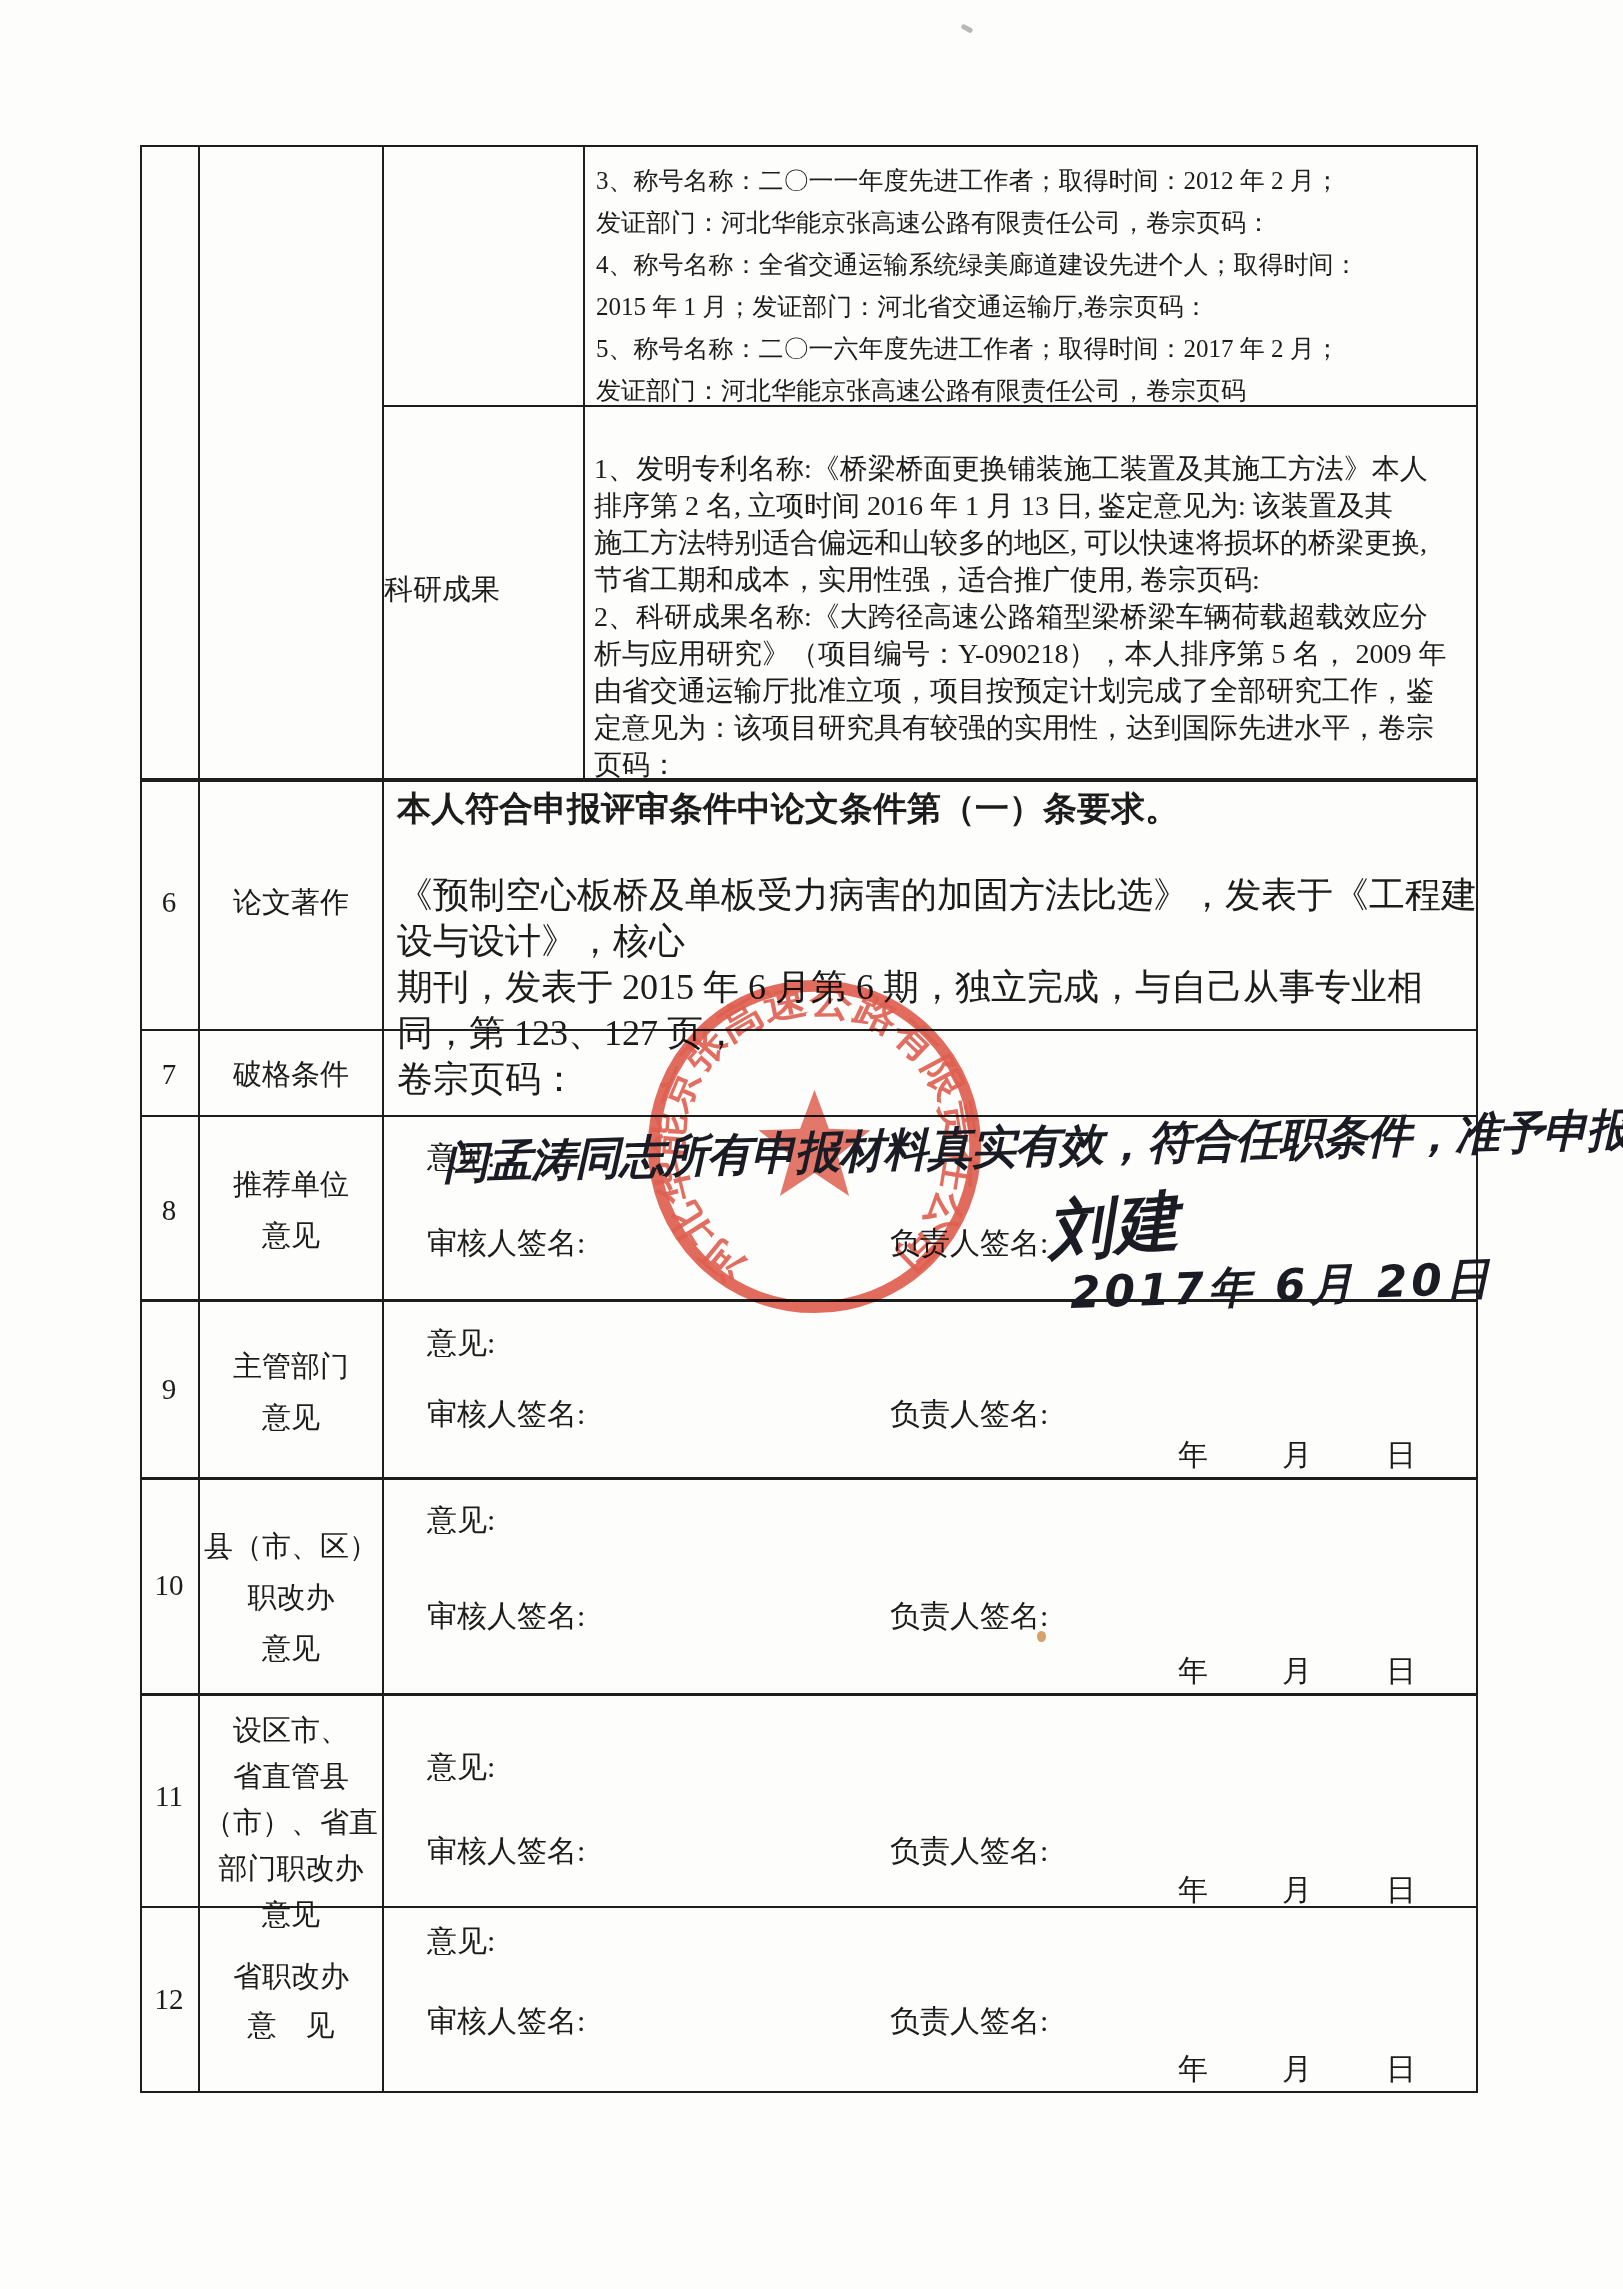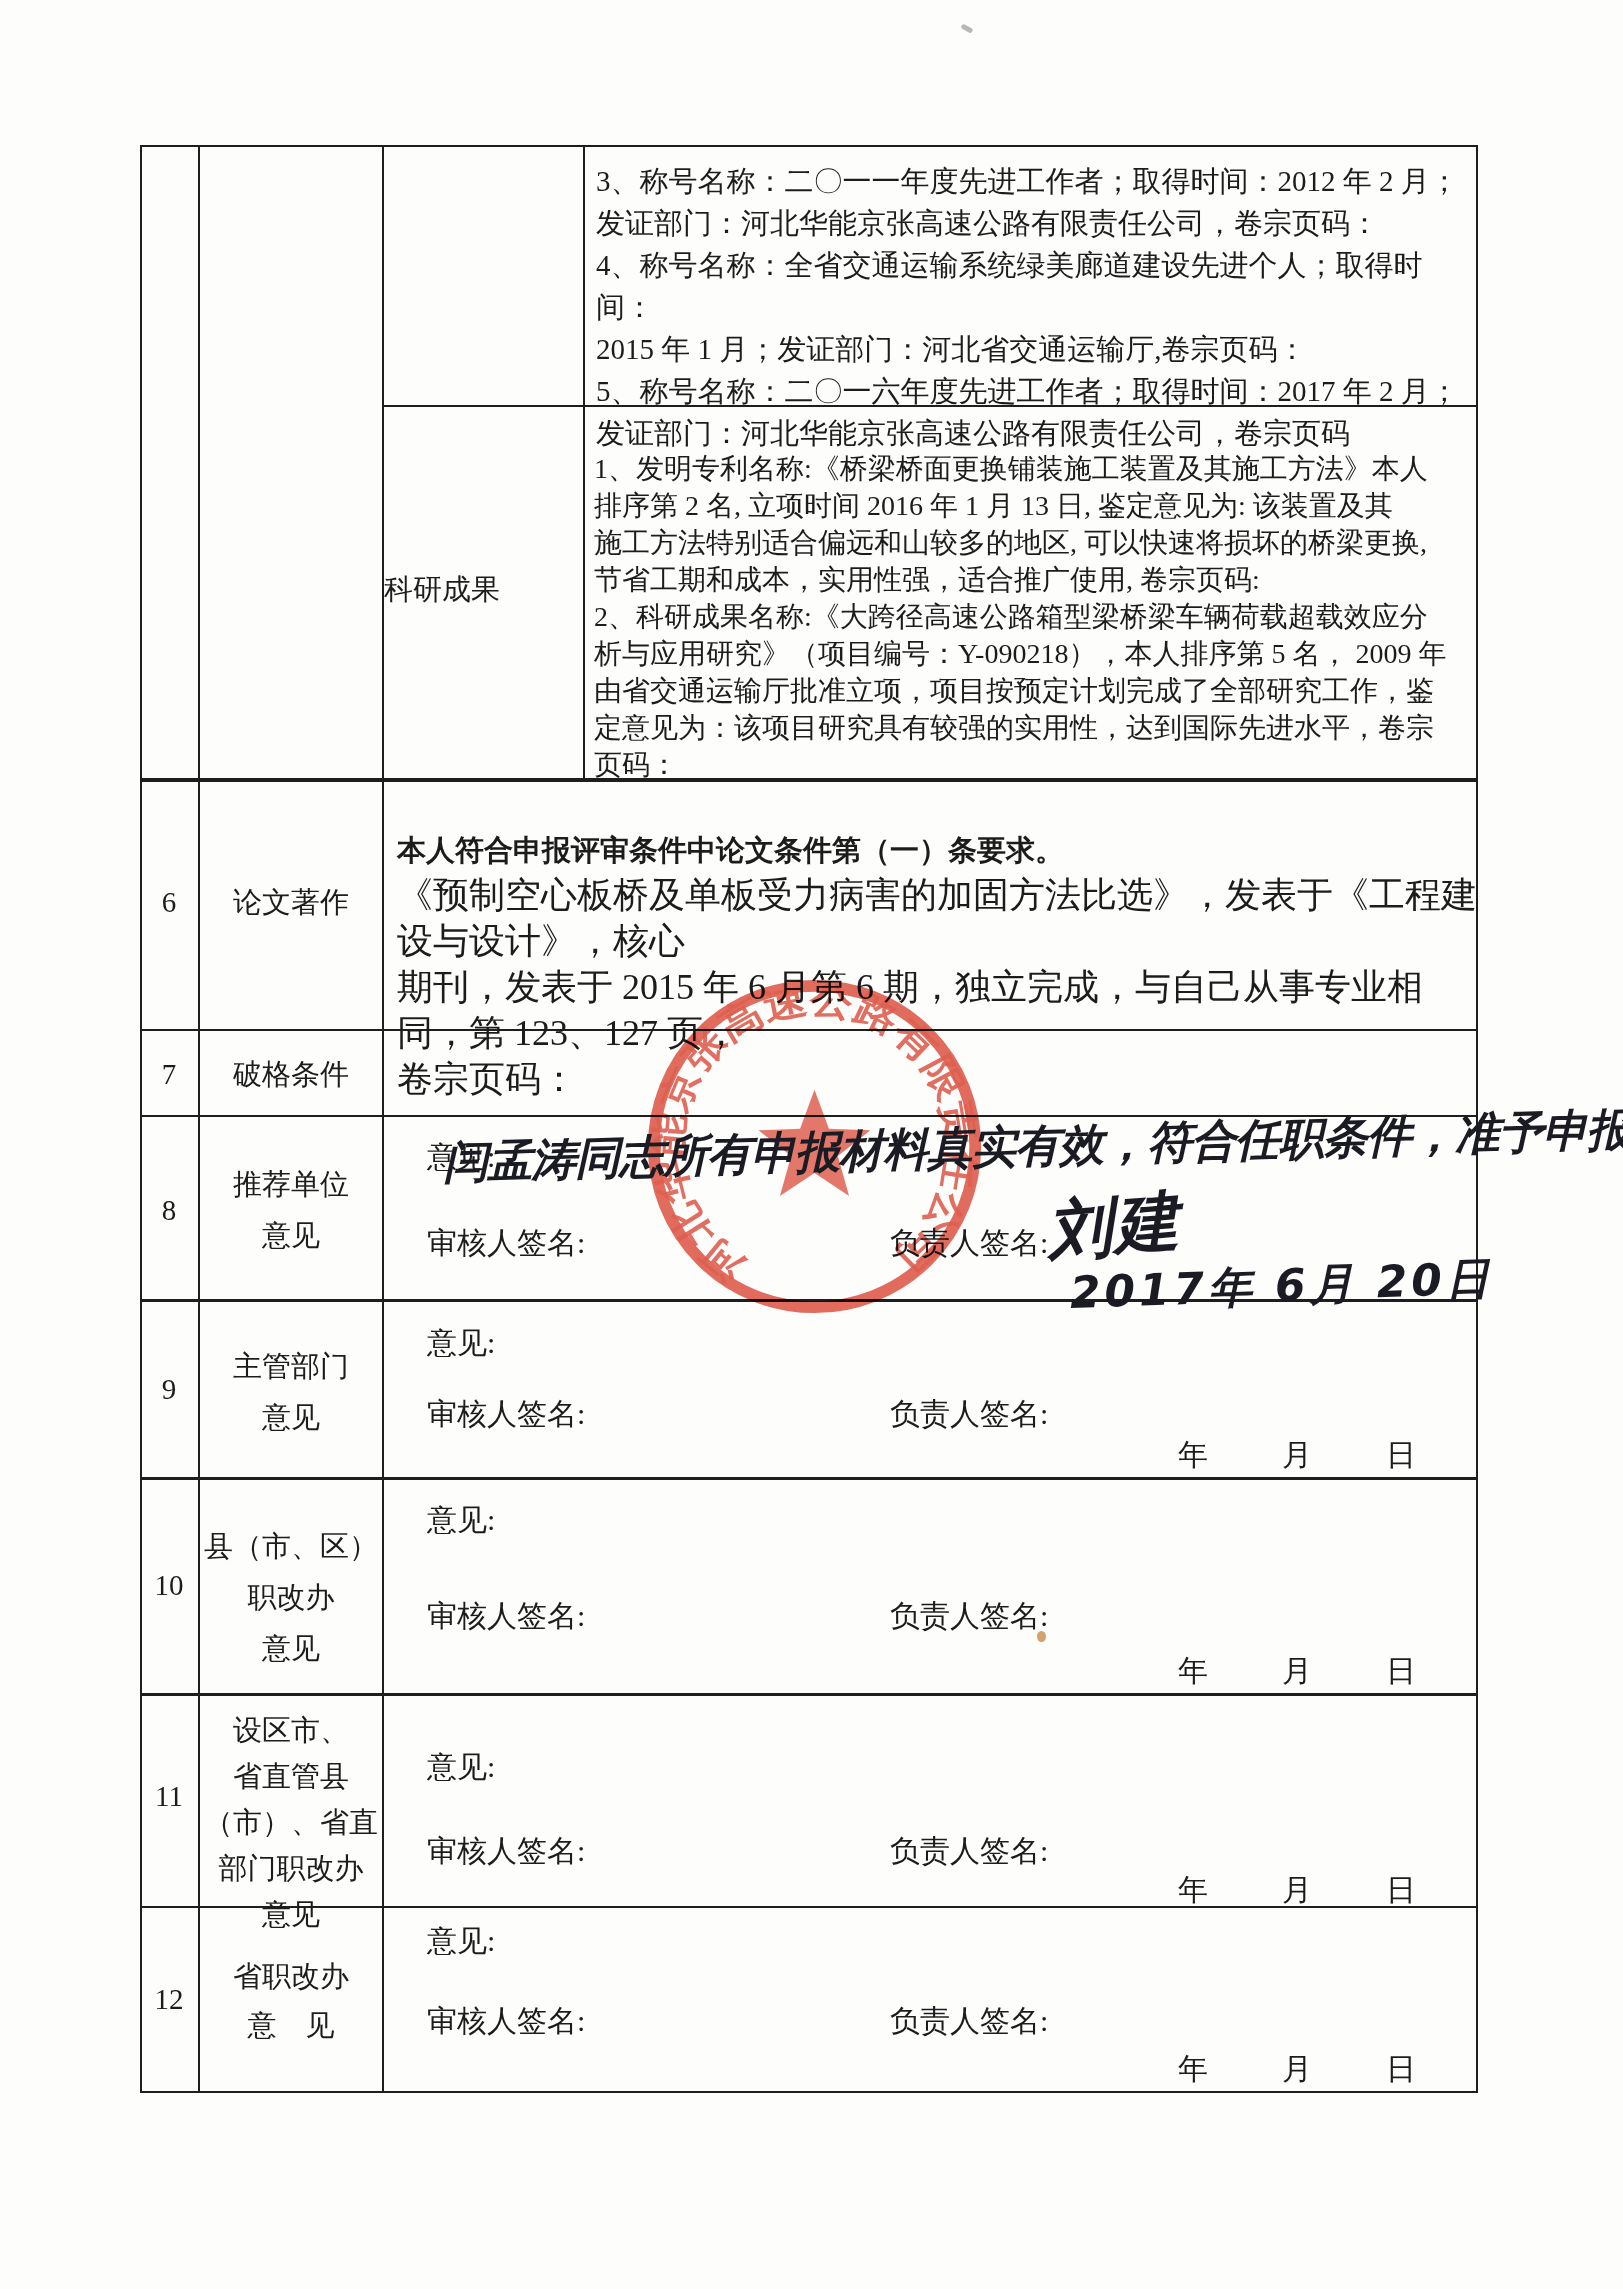--- a/index.html
+++ b/index.html
@@ -16,24 +16,24 @@
   .hline{position:absolute;background:#1e1e1e;height:2px;}
   .outer-border{
     position:absolute;left:140px;top:145px;width:1338px;height:1948px;
     border:2.5px solid #1e1e1e;box-sizing:border-box;
   }
   .cell-text{position:absolute;font-size:29px;line-height:1.2;white-space:pre-line;}
   .num{width:58px;text-align:center;font-size:29px;}
   .rowlabel{width:182px;text-align:center;font-size:29px;}
   .block{white-space:pre-line;}
   .bold-sans{font-family:"Liberation Sans","DejaVu Sans",sans-serif;font-weight:700;}
-  .honors{left:596px;top:160px;width:880px;font-size:29px;line-height:42px;}
+  .honors{left:596px;top:160px;width:880px;font-size:25px;line-height:42px;}
   .keyan-bold{left:594px;top:412px;width:882px;font-size:28px;}
   .keyan-lines{left:594px;top:450px;width:884px;font-size:28px;line-height:37px;}
-  .r6-bold{left:397px;top:833px;width:1078px;font-size:29px;}
+  .r6-bold{left:397px;top:788px;width:1078px;font-size:34px;}
   .r6-lines{left:397px;top:872px;width:1080px;font-size:36px;line-height:46px;}
   .opinion-label{font-size:30px;}
   .sign-label{font-size:30px;}
   .date-flex{position:absolute;display:flex;justify-content:space-between;width:238px;font-size:30px;}
   .hw{
     position:absolute;
     font-family:"DejaVu Sans",sans-serif;
     font-weight:700;font-style:italic;
     color:#1b1b24;
     transform-origin:left center;

